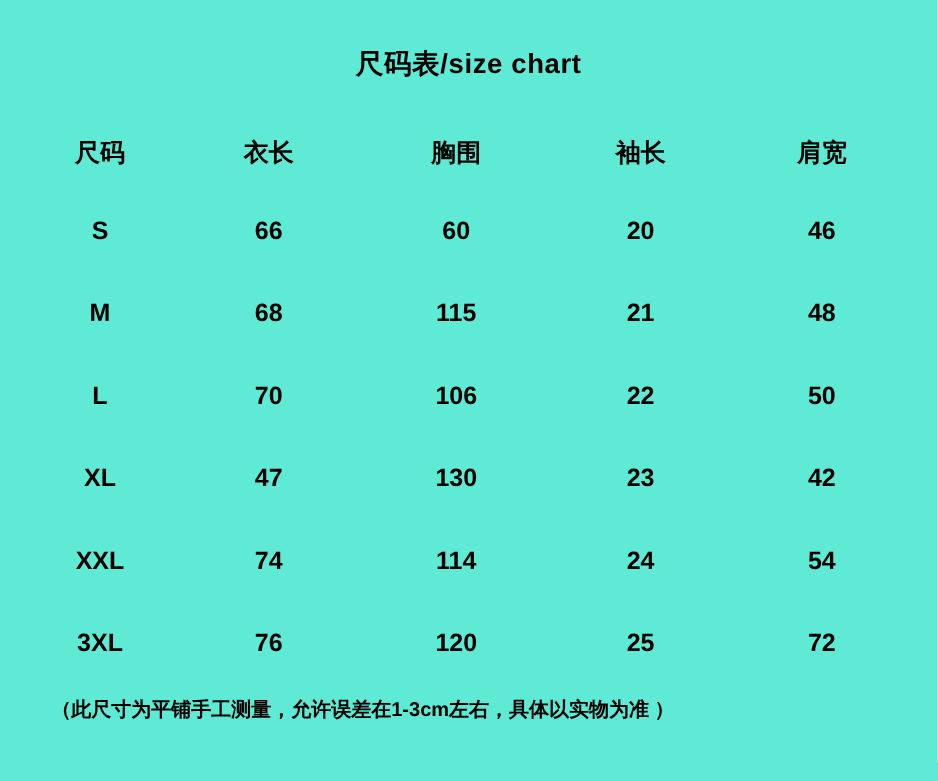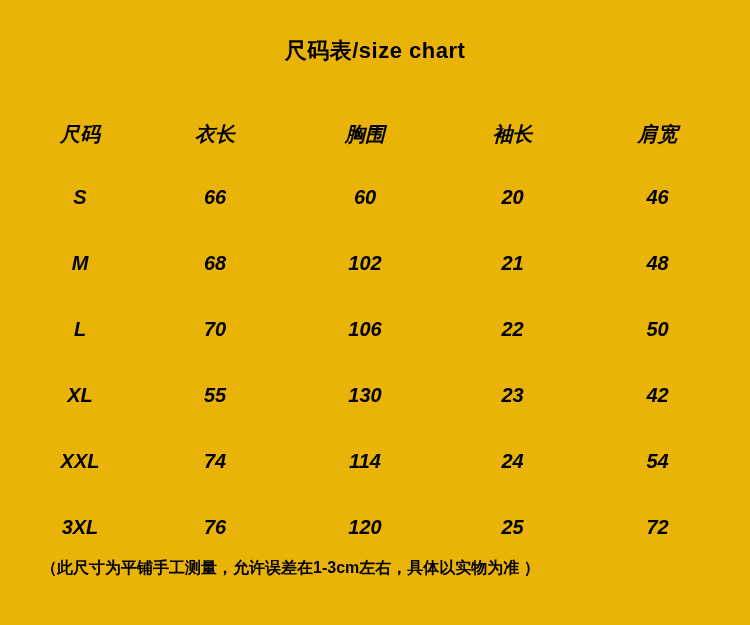--- a/index.html
+++ b/index.html
@@ -12,40 +12,39 @@
     background: #ffffff;
     font-family: "Liberation Sans", "DejaVu Sans", sans-serif;
     color: #000000;
     overflow: hidden;
   }
   .page {
     position: relative;
     width: 750px;
     height: 625px;
     box-sizing: border-box;
-    background: #eab308;
+    background: #5eead4;
   }
   .chart-title {
     position: absolute;
     top: 36px;
     left: 0;
     width: 750px;
     text-align: center;
     font-size: 22px;
     font-weight: bold;
     letter-spacing: 0.5px;
   }
   table.size-table {
     position: absolute;
-    top: 104px;
+    top: 92px;
     left: 20px;
     width: 710px;
     border-collapse: collapse;
     table-layout: fixed;
-    font-style: italic;
   }
   table.size-table th,
   table.size-table td {
     text-align: center;
     font-weight: bold;
     border: none;
     padding: 0;
   }
   table.size-table thead th {
     height: 60px;
@@ -113,34 +112,34 @@
       <tr>
         <td class="cell-size">S</td>
         <td class="cell-length">66</td>
         <td class="cell-bust">60</td>
         <td class="cell-sleeve">20</td>
         <td class="cell-shoulder">46</td>
       </tr>
       <tr>
         <td class="cell-size">M</td>
         <td class="cell-length">68</td>
-        <td class="cell-bust">102</td>
+        <td class="cell-bust">115</td>
         <td class="cell-sleeve">21</td>
         <td class="cell-shoulder">48</td>
       </tr>
       <tr>
         <td class="cell-size">L</td>
         <td class="cell-length">70</td>
         <td class="cell-bust">106</td>
         <td class="cell-sleeve">22</td>
         <td class="cell-shoulder">50</td>
       </tr>
       <tr>
         <td class="cell-size">XL</td>
-        <td class="cell-length">55</td>
+        <td class="cell-length">47</td>
         <td class="cell-bust">130</td>
         <td class="cell-sleeve">23</td>
         <td class="cell-shoulder">42</td>
       </tr>
       <tr>
         <td class="cell-size">XXL</td>
         <td class="cell-length">74</td>
         <td class="cell-bust">114</td>
         <td class="cell-sleeve">24</td>
         <td class="cell-shoulder">54</td>

